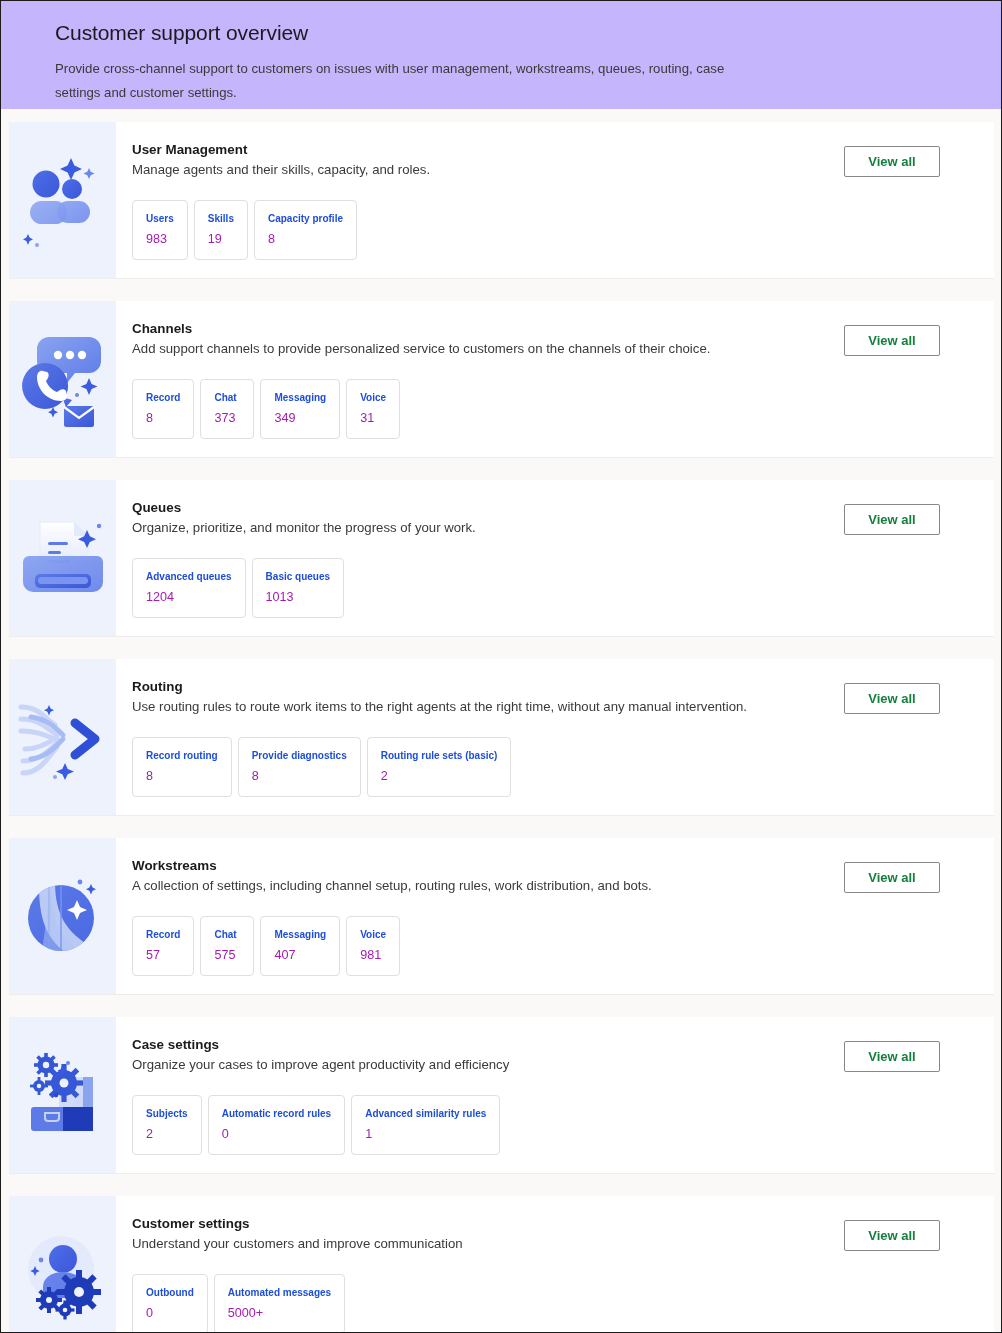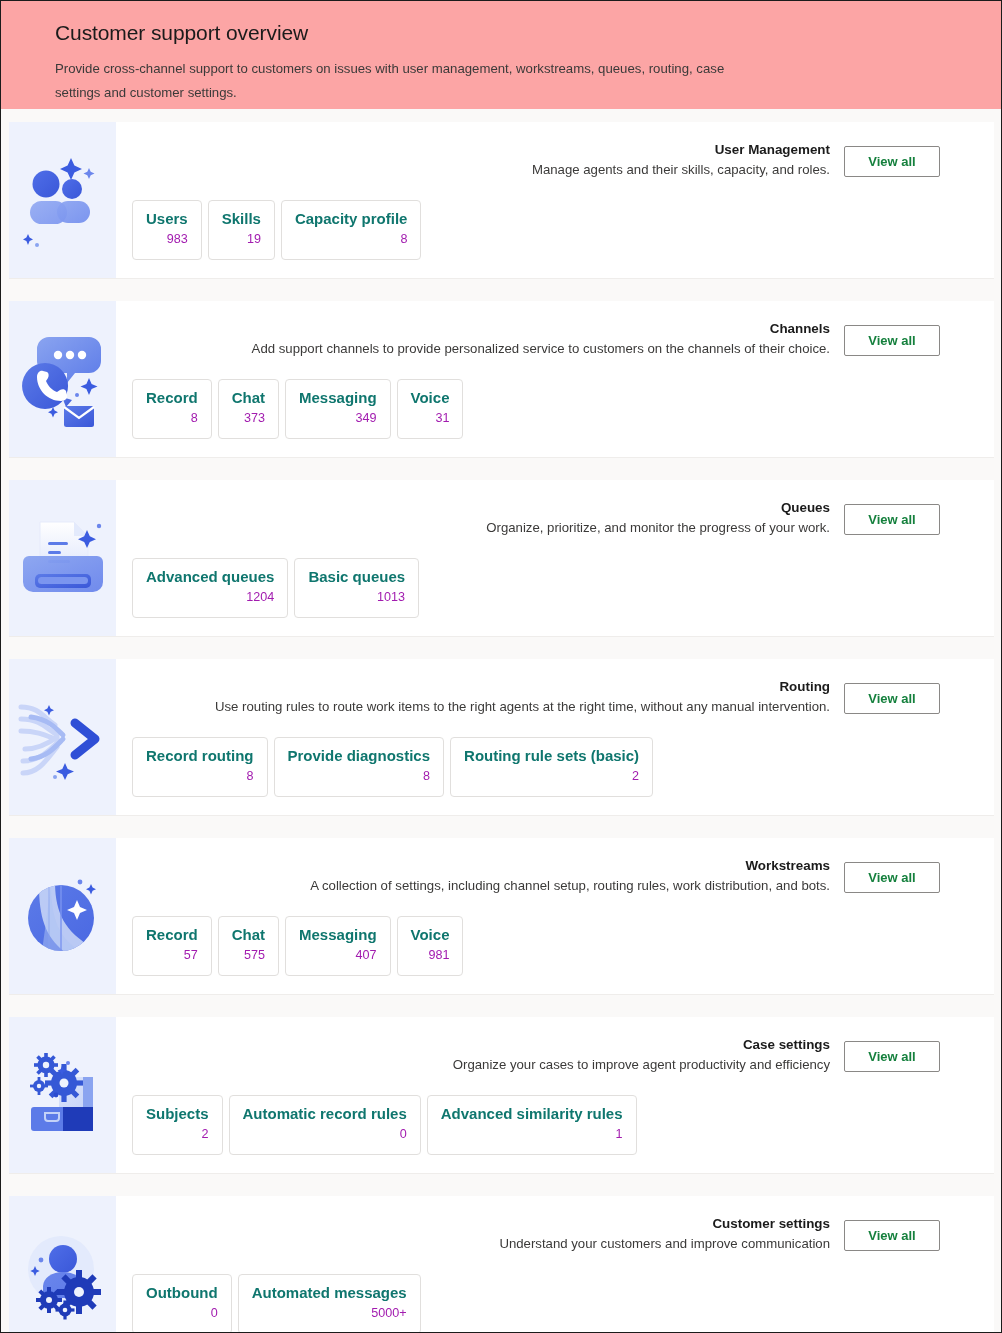--- a/index.html
+++ b/index.html
@@ -22,21 +22,21 @@
     height: 1331px;
     background: #ffffff;
     position: relative;
     overflow: hidden;
   }
 
   
   .header {
     padding: 18px 0 0 54px;
     height: 108px;
-    background: #fca5a5;
+    background: #c4b5fd;
   }
   .page-title {
     font-size: 21px;
     font-weight: 400;
     color: #1b1b1b;
     letter-spacing: -0.1px;
     line-height: 28px;
     margin-bottom: 10px;
   }
   .page-subtitle {
@@ -77,21 +77,21 @@
   }
   .card-icon-pane svg { display: block; }
 
   .card-body {
     flex: 1 1 auto;
     padding: 18px 0 18px 16px;
     position: relative;
     display: flex;
   }
 
-  .card-main { flex: 1 1 auto; min-width: 0; text-align: right; }
+  .card-main { flex: 1 1 auto; min-width: 0; }
 
   .card-title {
     font-size: 13.4px;
     font-weight: 600;
     color: #1b1b1b;
     line-height: 19px;
     margin-bottom: 1px;
   }
   .card-desc {
     font-size: 13.2px;
@@ -107,23 +107,23 @@
     flex-wrap: wrap;
   }
   .stat {
     border: 1px solid #e1dfdd;
     border-radius: 4px;
     background: #ffffff;
     padding: 9px 13px 11px 13px;
     min-width: 54px;
   }
   .stat-label {
-    font-size: 15px;
+    font-size: 10px;
     font-weight: 600;
-    color: #0f766e;
+    color: #1d4ed8;
     line-height: 17px;
     white-space: nowrap;
   }
   .stat-value {
     font-size: 12.6px;
     font-weight: 400;
     color: #a21caf;
     line-height: 17px;
     margin-top: 4px;
   }

